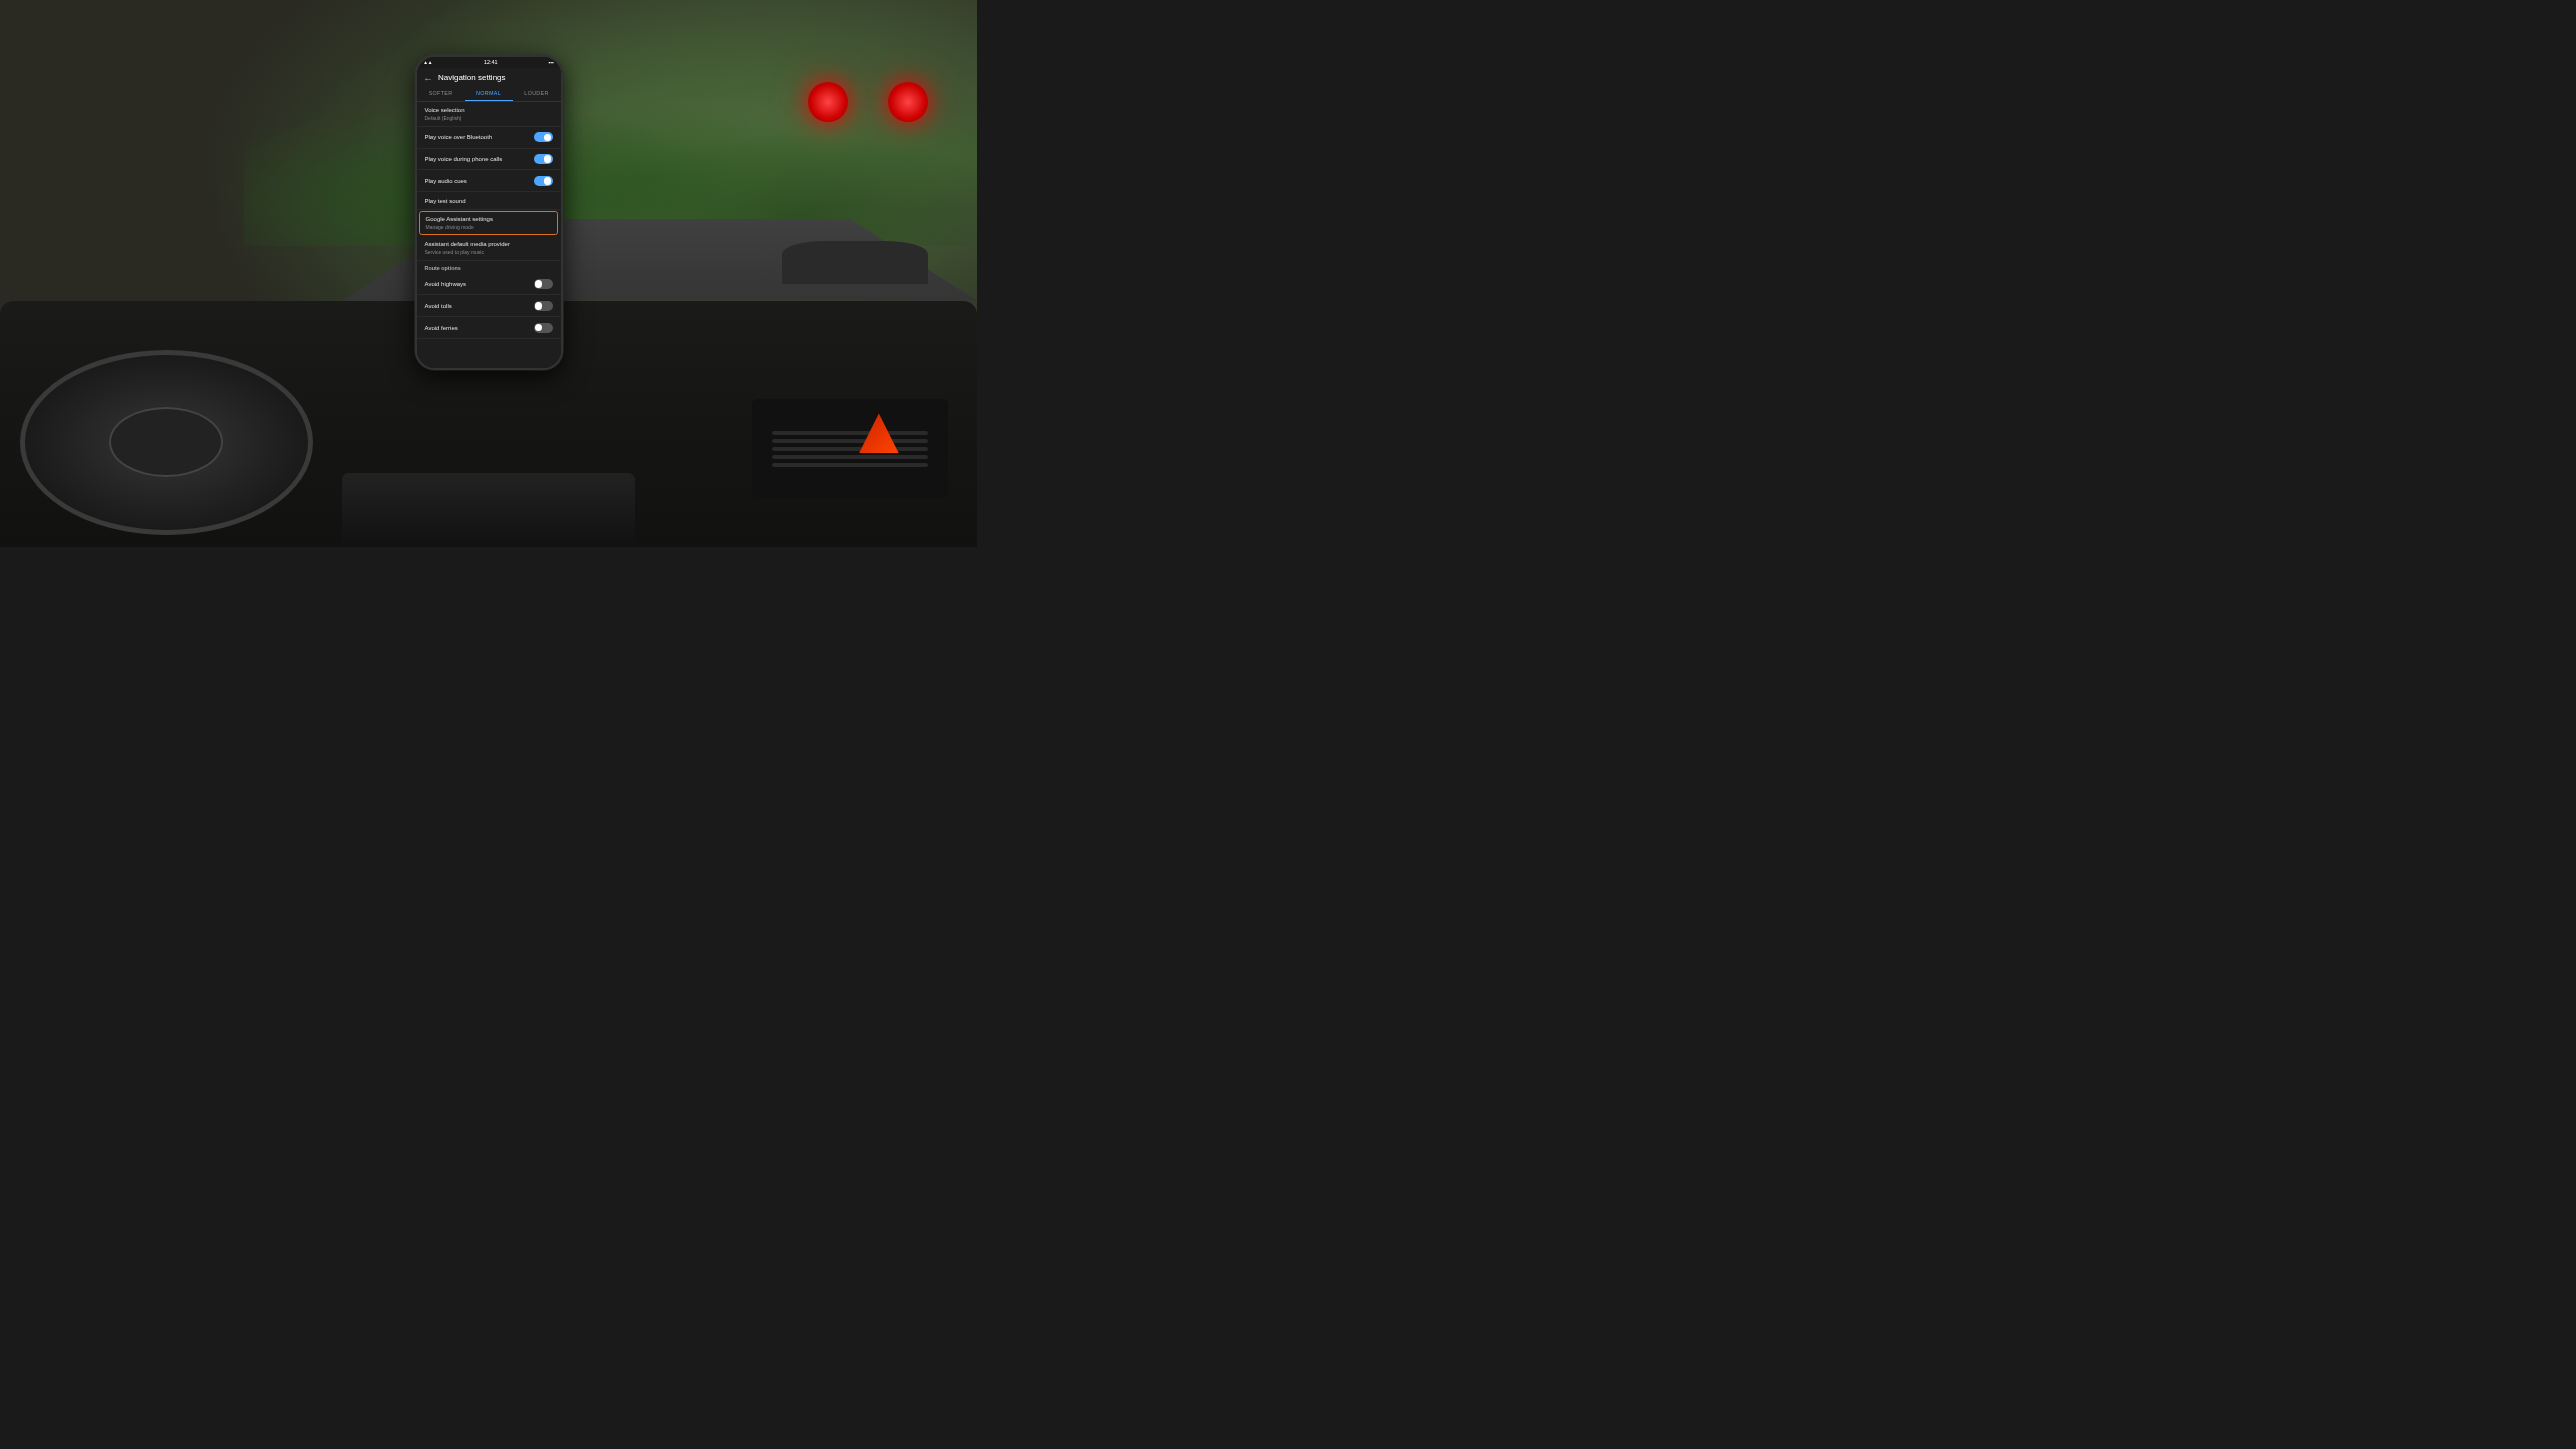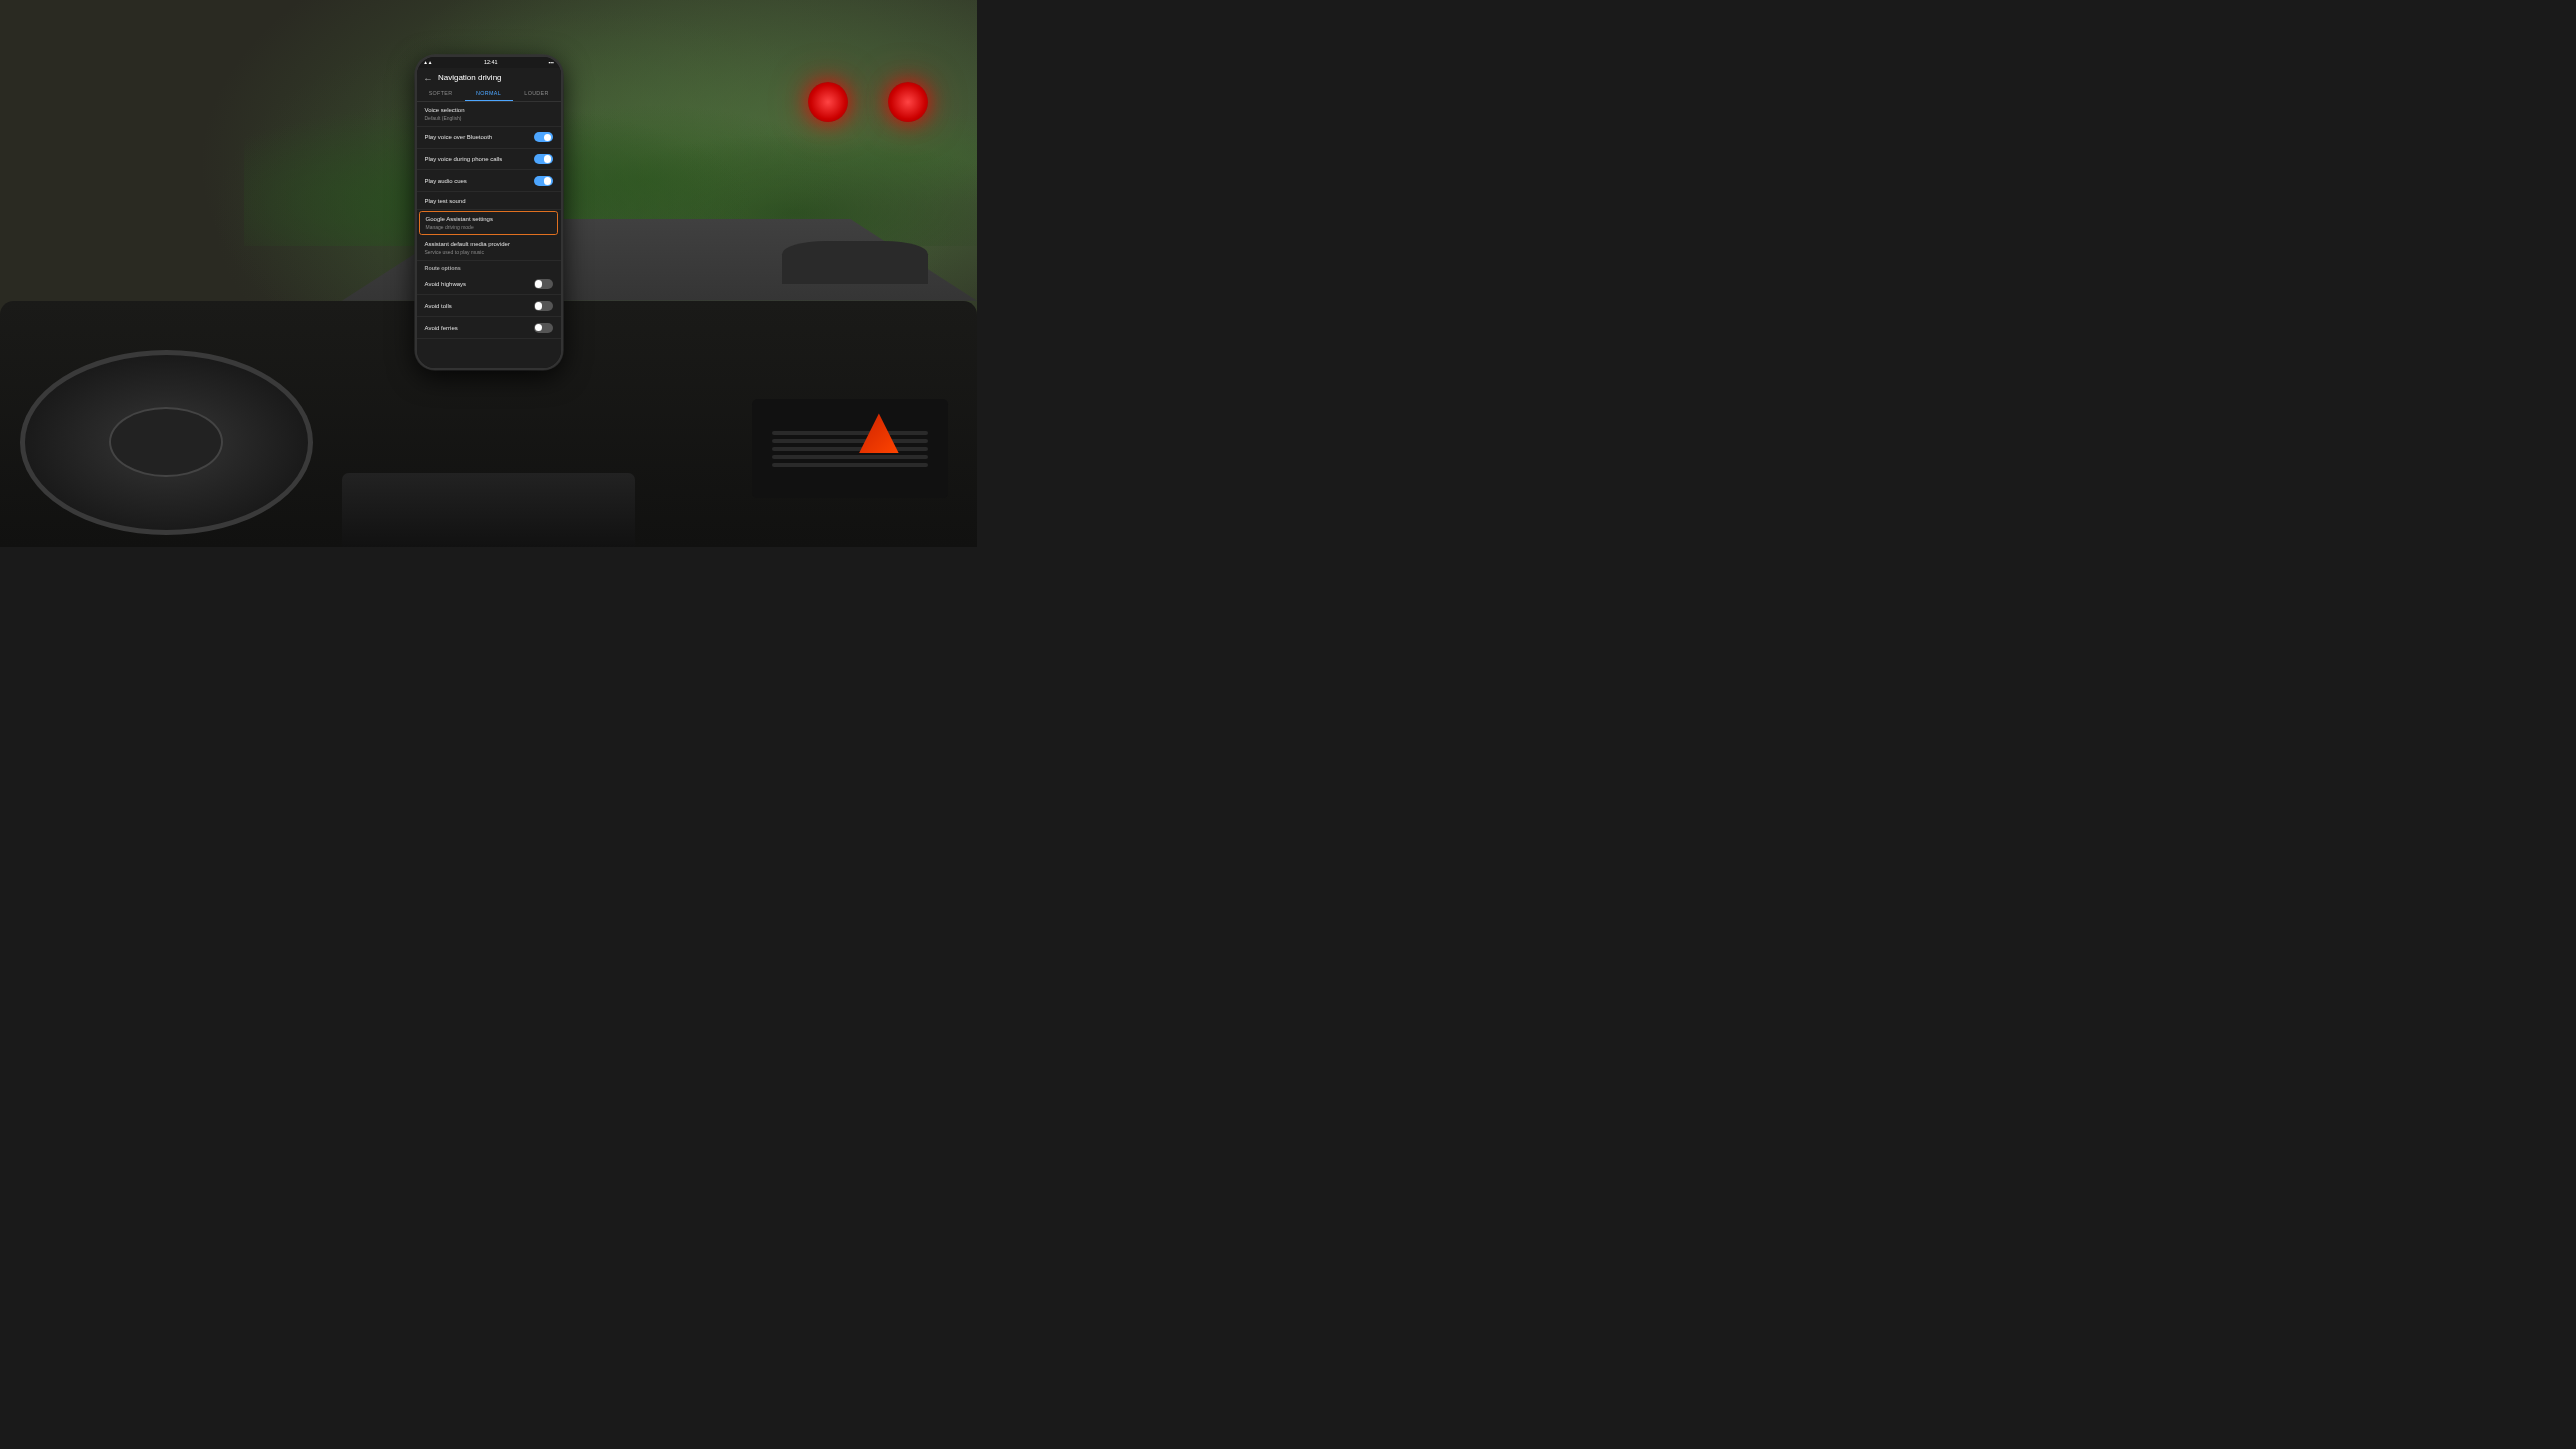--- a/index.html
+++ b/index.html
@@ -401,21 +401,21 @@
     <span style="font-size:5.4px;color:#fff;">12:41</span>
     <div class="status-icons">
       <span>▪▪▪</span>
     </div>
   </div>
 
   <div class="phone-screen">
 
     <div class="app-header">
       <span class="back-arrow">←</span>
-      <span class="app-title">Navigation driving</span>
+      <span class="app-title">Navigation settings</span>
     </div>
 
     <div class="volume-tabs">
       <div class="vol-tab">SOFTER</div>
       <div class="vol-tab active">NORMAL</div>
       <div class="vol-tab">LOUDER</div>
     </div>
 
     <div class="settings-list">
 

